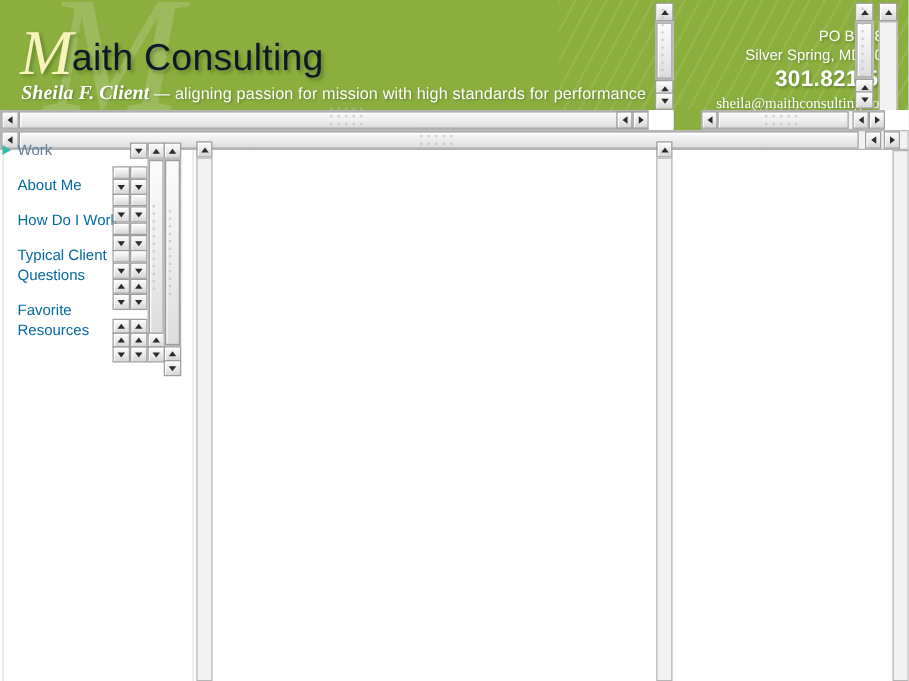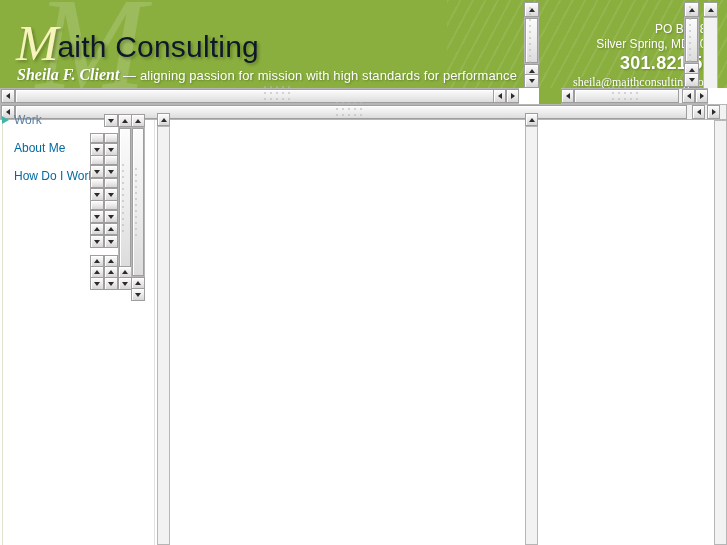--- a/index.html
+++ b/index.html
@@ -389,20 +389,26 @@
     <div class="nav-item active">
       <span class="nav-bullet"></span>
       <span>Work</span>
     </div>
     <div class="nav-item">
       <span>About Me</span>
     </div>
     <div class="nav-item">
       <span>How Do I Work</span>
     </div>
+    <div class="nav-item" style="width:78px;">
+      <span>Typical Client Questions</span>
+    </div>
+    <div class="nav-item" style="width:72px;">
+      <span>Favorite Resources</span>
+    </div>
   </nav>
 
   <div class="sb-btn" style="left:90px;top:133px;width:14px;height:10px;"></div>
   <div class="sb-btn" style="left:90px;top:143px;width:14px;height:13px;">
       <span class="arr down"></span>
     </div>
   <div class="sb-btn" style="left:90px;top:155px;width:14px;height:10px;"></div>
   <div class="sb-btn" style="left:90px;top:165px;width:14px;height:13px;">
       <span class="arr down"></span>
     </div>

